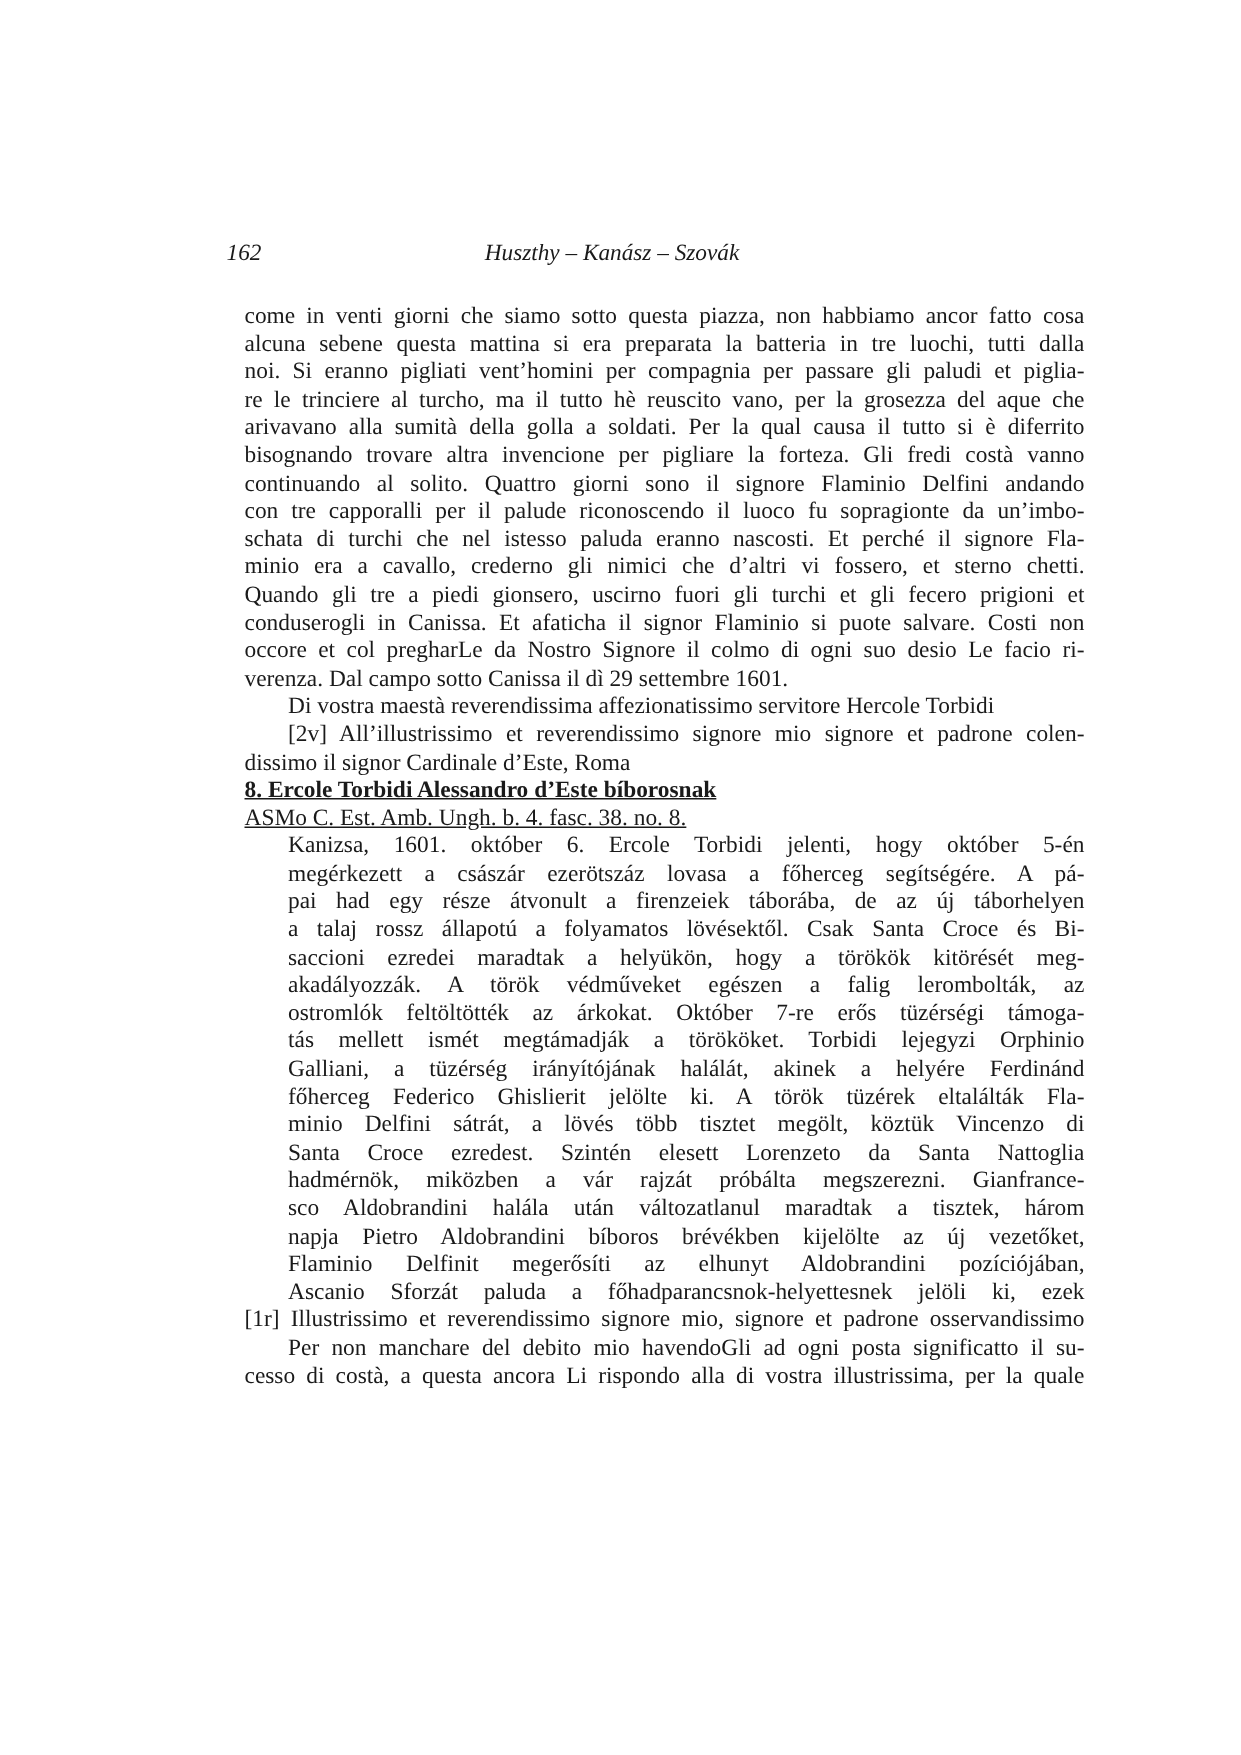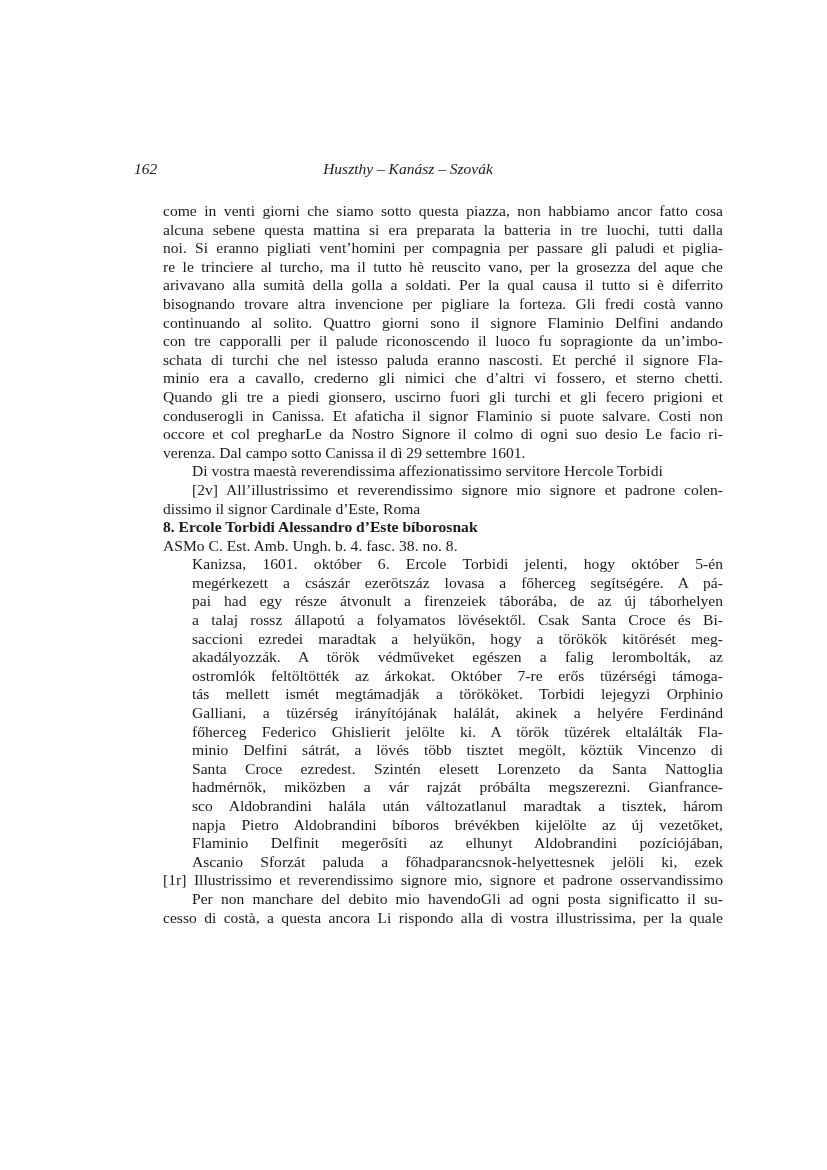--- a/index.html
+++ b/index.html
@@ -1,26 +1,26 @@
 <!DOCTYPE html>
 <html><head>
 <meta charset="utf-8">
 <style>
   html, body { margin: 0; padding: 0; background: #ffffff; }
   body { width: 827px; height: 1170px; position: relative; overflow: hidden;
          font-family: "DejaVu Serif", "Liberation Serif", serif; color: #1a1a1a; }
   .page { position: absolute; left: 0; top: 0; width: 827px; height: 1170px; background: #fff; }
   .running-head { position: absolute; top: 160px; left: 134px; width: 560px; height: 20px;
                   font-family: "Liberation Serif", serif; font-style: italic; font-size: 15.5px; }
-  .page-number { position: absolute; left: 0; top: 0; }
+  .page-number { position: absolute; left: 17px; top: 0; }
   .running-title { position: absolute; left: 0; right: 12px; top: 0; text-align: center; }
   .body { position: absolute; top: 202px; left: 134px; width: 560px;
           font-family: "Liberation Serif", serif; font-size: 15.6px; line-height: 18.6px;
           text-align: justify; hyphens: manual; margin-left: 29px; }
-  .body p { margin: 0; }
+  .body p { margin: 0; text-decoration: underline; }
   .section-heading { margin: 13px 0 0 0; font-weight: bold; font-size: 15.6px; line-height: 18.6px; }
   .source { margin: 0; }
   .regest { margin: 0 0 0 29px; }
   .jl { display: block; text-align: justify; text-align-last: justify; }
   .jl.last { text-align-last: left; }
   .ind { padding-left: 29px; }
 </style>
 </head>
 <body>
 

